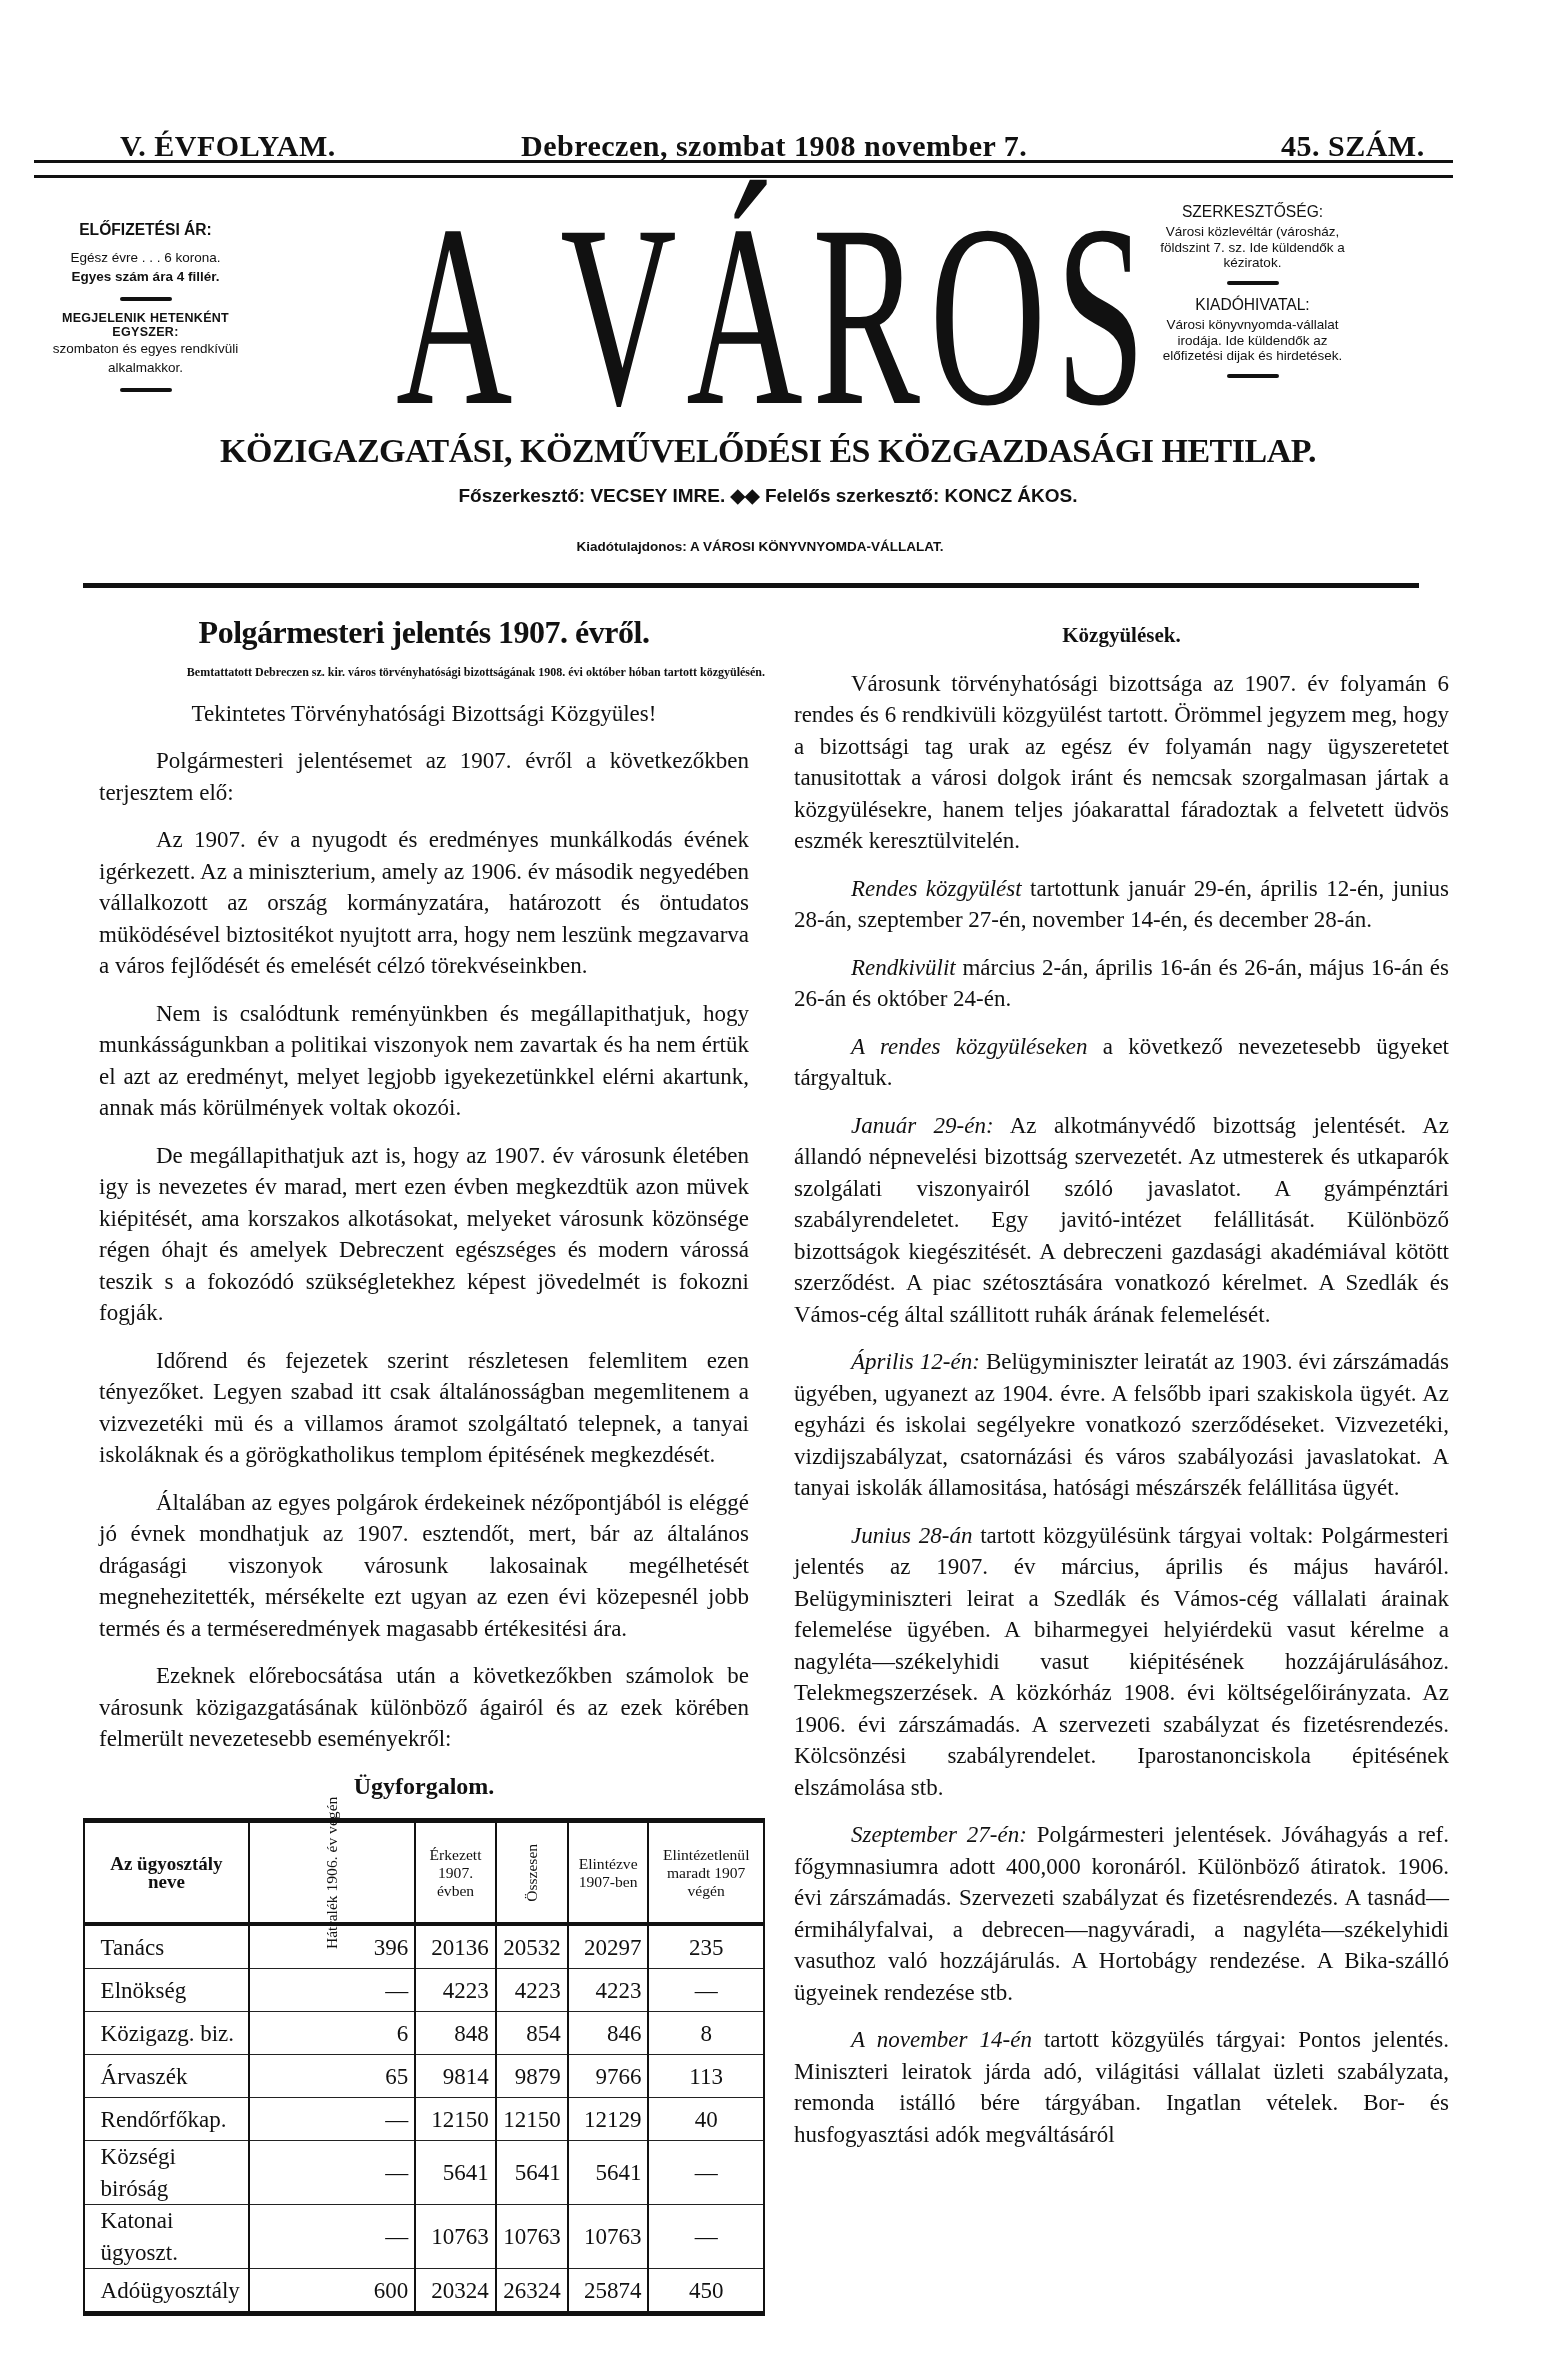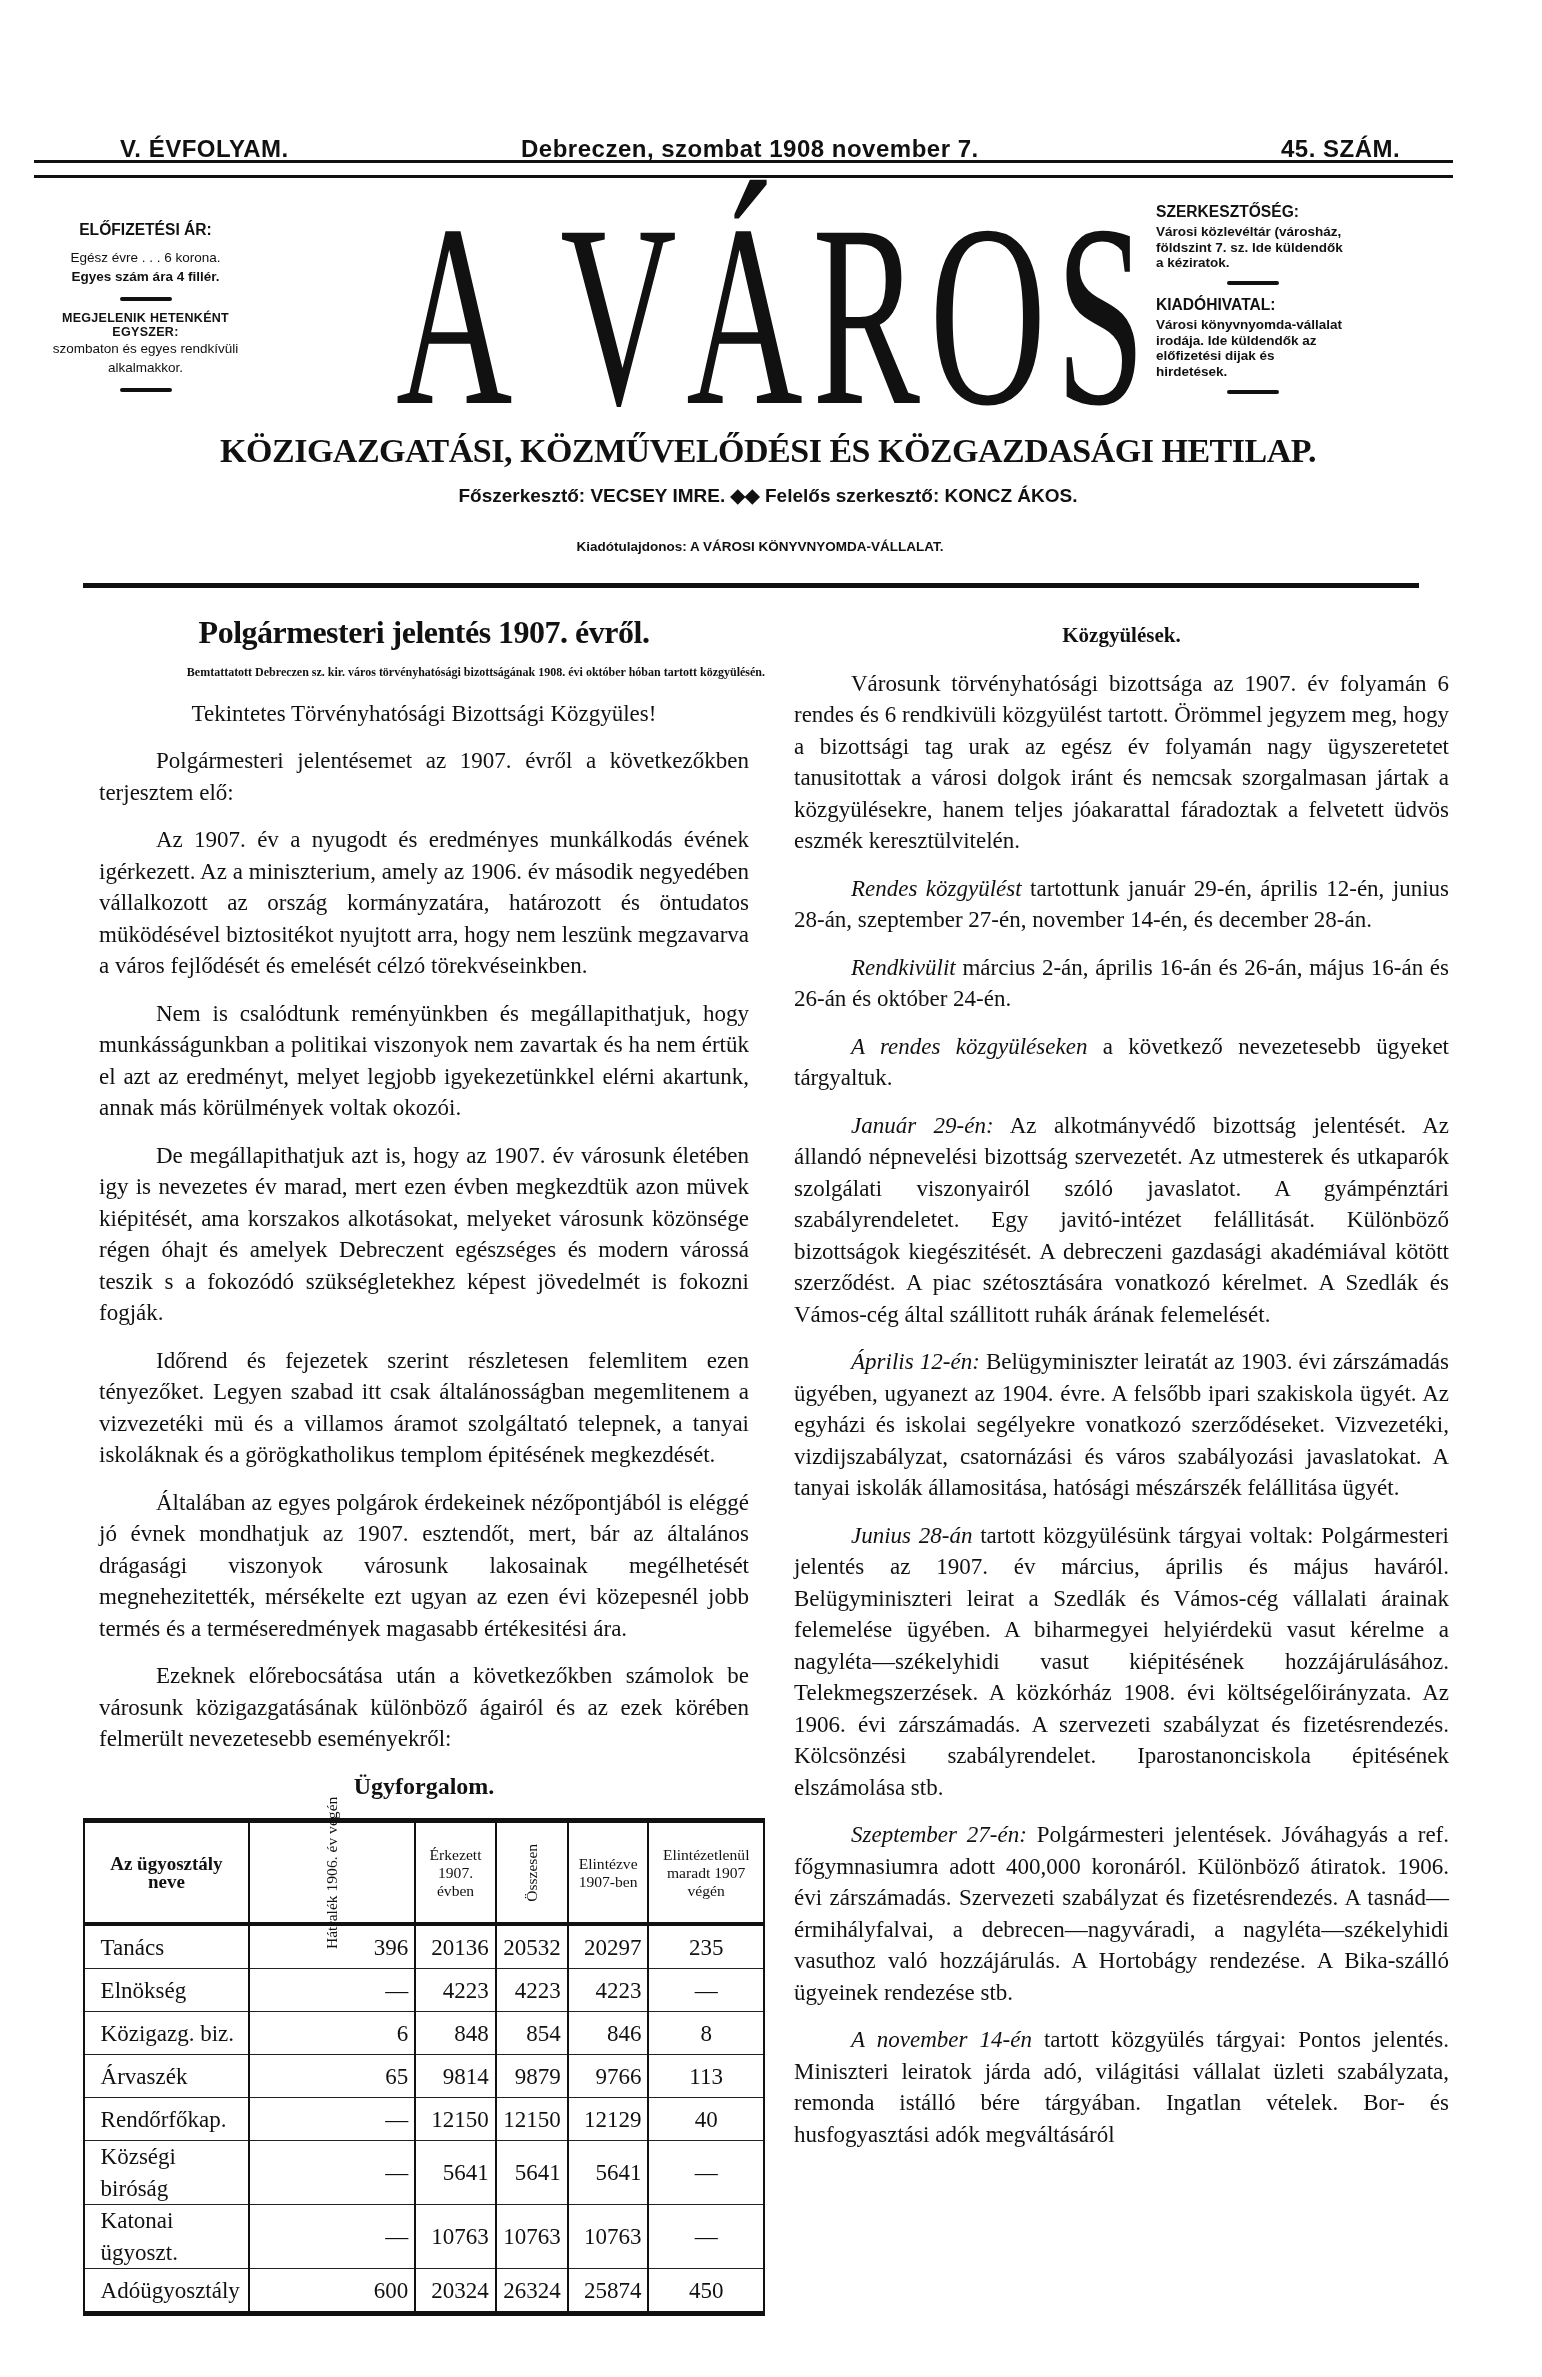--- a/index.html
+++ b/index.html
@@ -1,26 +1,26 @@
 <!DOCTYPE html>
 <html style="font-size:8.3px"><head>
 <meta charset="utf-8">
 <style>
   html, body { margin: 0; padding: 0; background: #ffffff; }
   body { width: 1542px; height: 2377px; position: relative; overflow: hidden; color: #111; font-family: "Liberation Serif", "DejaVu Serif", serif; }
   .abs { position: absolute; }
-  .top-line { top: 135px; left: 120px; font-size: 24px; font-family: Liberation Sans, sans-serif; font-weight: bold; letter-spacing: 0.5px; }
+  .top-line { top: 129px; left: 120px; font-size: 30px; font-family: Liberation Serif, serif; font-weight: bold; letter-spacing: 0.5px; }
   .rule2 { left: 34px; width: 1419px; height: 11.5px; border-top: 3.1px solid #111; border-bottom: 3.1px solid #111; }
   .left-box { top: 221px; left: 52px; width: 187px; text-align: center; font-family: "Liberation Sans", sans-serif; }
   .left-box .h { font-weight: bold; font-size: 15.6px; margin-bottom: 9.4px; }
   .left-box .p { font-size: 13.5px; line-height: 19px; }
   .left-box .hb { font-weight: bold; font-size: 12.5px; letter-spacing: 0.3px; }
   .orn { width: 52px; height: 4.2px; margin: 10.4px auto; background: #111; border-radius: 2.1px; position: relative; }
   .title { top: 206px; left: 396px; width: 760px; font-size: 260px; line-height: 219px; font-family: "Liberation Serif", serif; letter-spacing: 15.6px; transform: scaleX(0.62); transform-origin: left top; white-space: nowrap; }
-  .right-box { top: 203px; left: 1156px; width: 193px; font-family: "Liberation Sans", sans-serif; font-weight: bold; }
+  .right-box { top: 203px; left: 1156px; width: 193px; text-align: center; font-family: "Liberation Sans", sans-serif; font-weight: normal; }
   .right-box .h { font-size: 15.6px; margin-bottom: 3.1px; }
   .right-box .p { font-size: 13.5px; line-height: 15.6px; }
   .subtitle { top: 432px; left: 104px; width: 1328px; text-align: center; font-size: 34px; font-weight: bold; letter-spacing: -0.5px; }
   .editors { top: 484px; left: 104px; width: 1328px; text-align: center; font-family: "Liberation Sans", sans-serif; font-weight: bold; font-size: 19px; }
   .owner { top: 539px; left: 96px; width: 1328px; text-align: center; font-family: "Liberation Sans", sans-serif; font-weight: bold; font-size: 13.5px; }
   .main-rule { top: 583px; left: 83px; width: 1336px; height: 5.2px; background: #111; }
   .col { font-size: 23px; line-height: 31.5px; text-align: justify; }
   .col p { margin: 16px; text-indent: 57px; }
   .left-col { top: 604px; left: 83px; width: 682px; }
   .right-col { top: 620px; left: 778px; width: 687px; }

